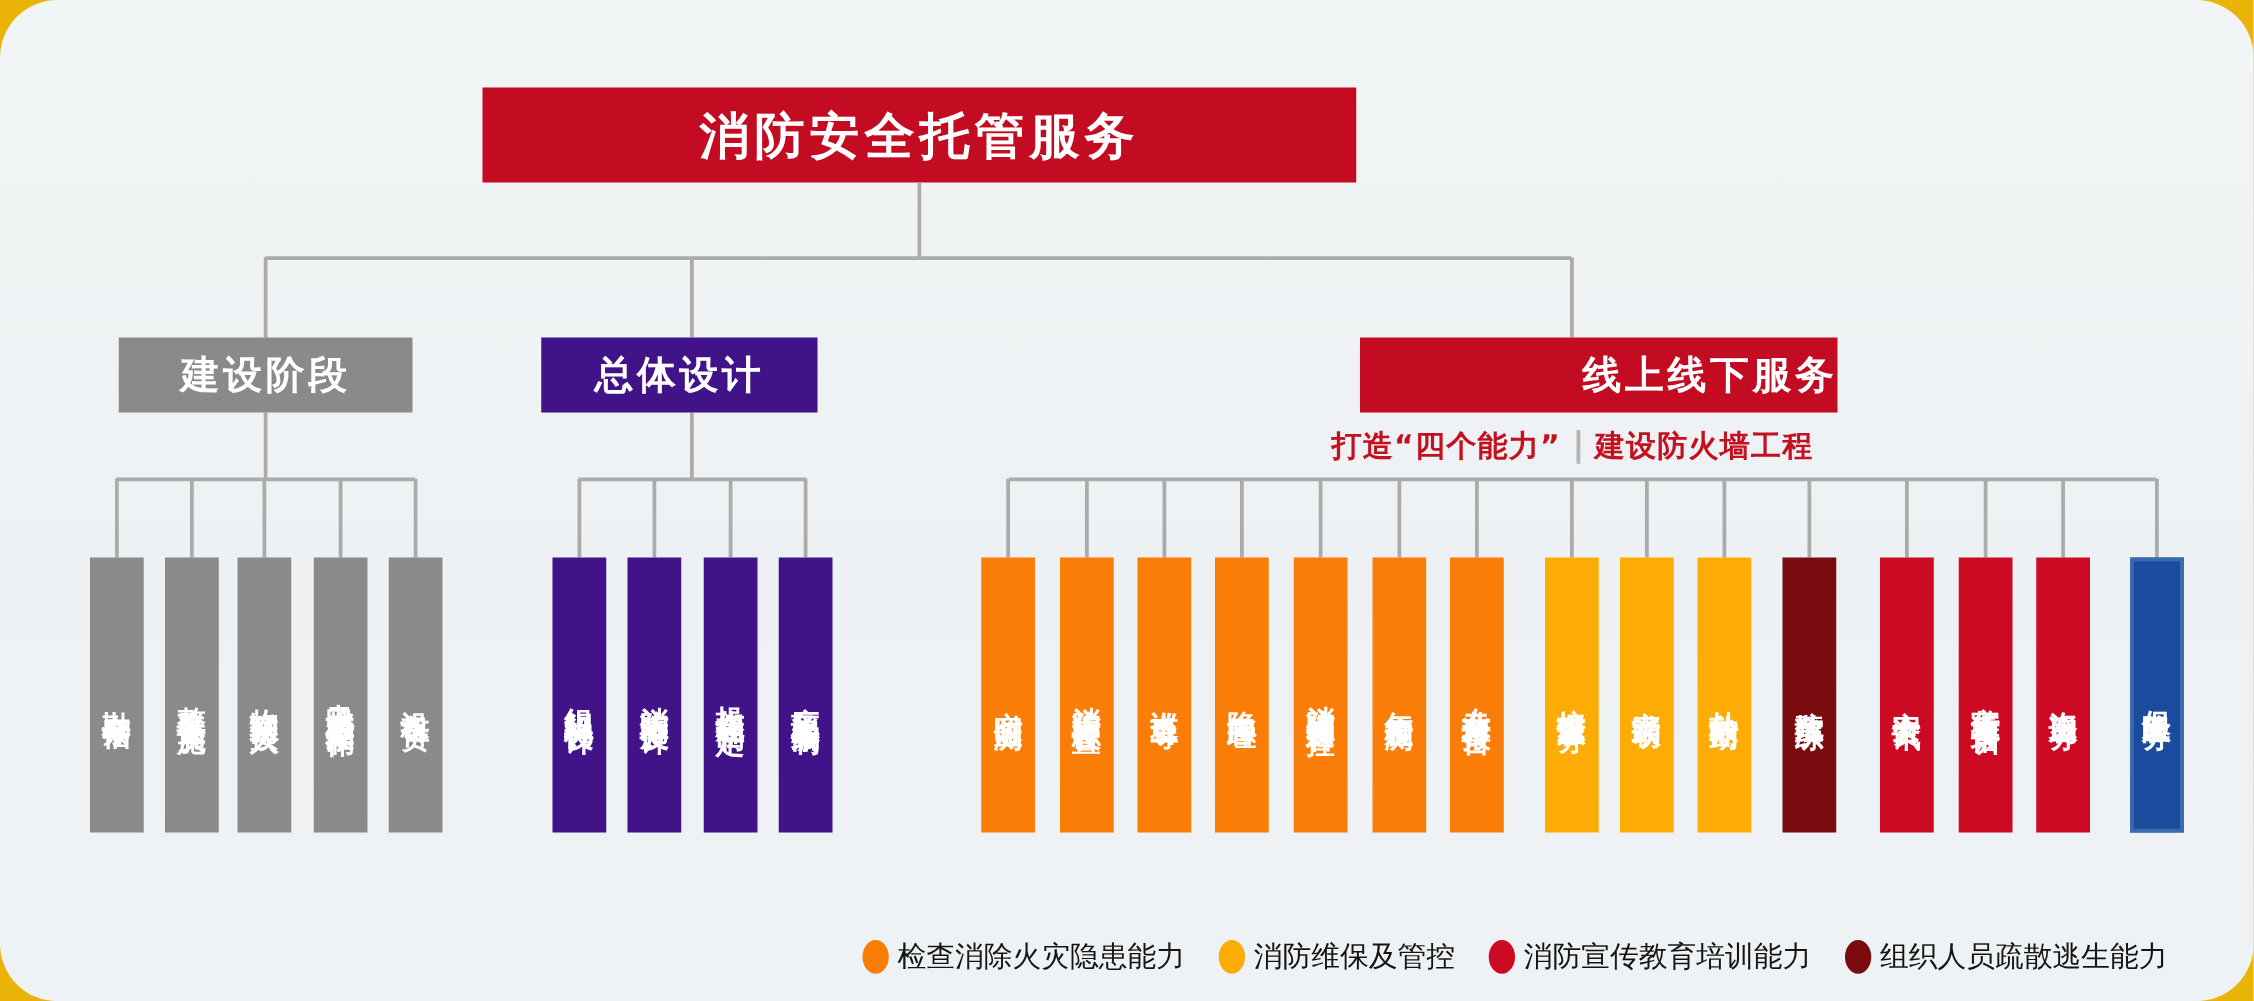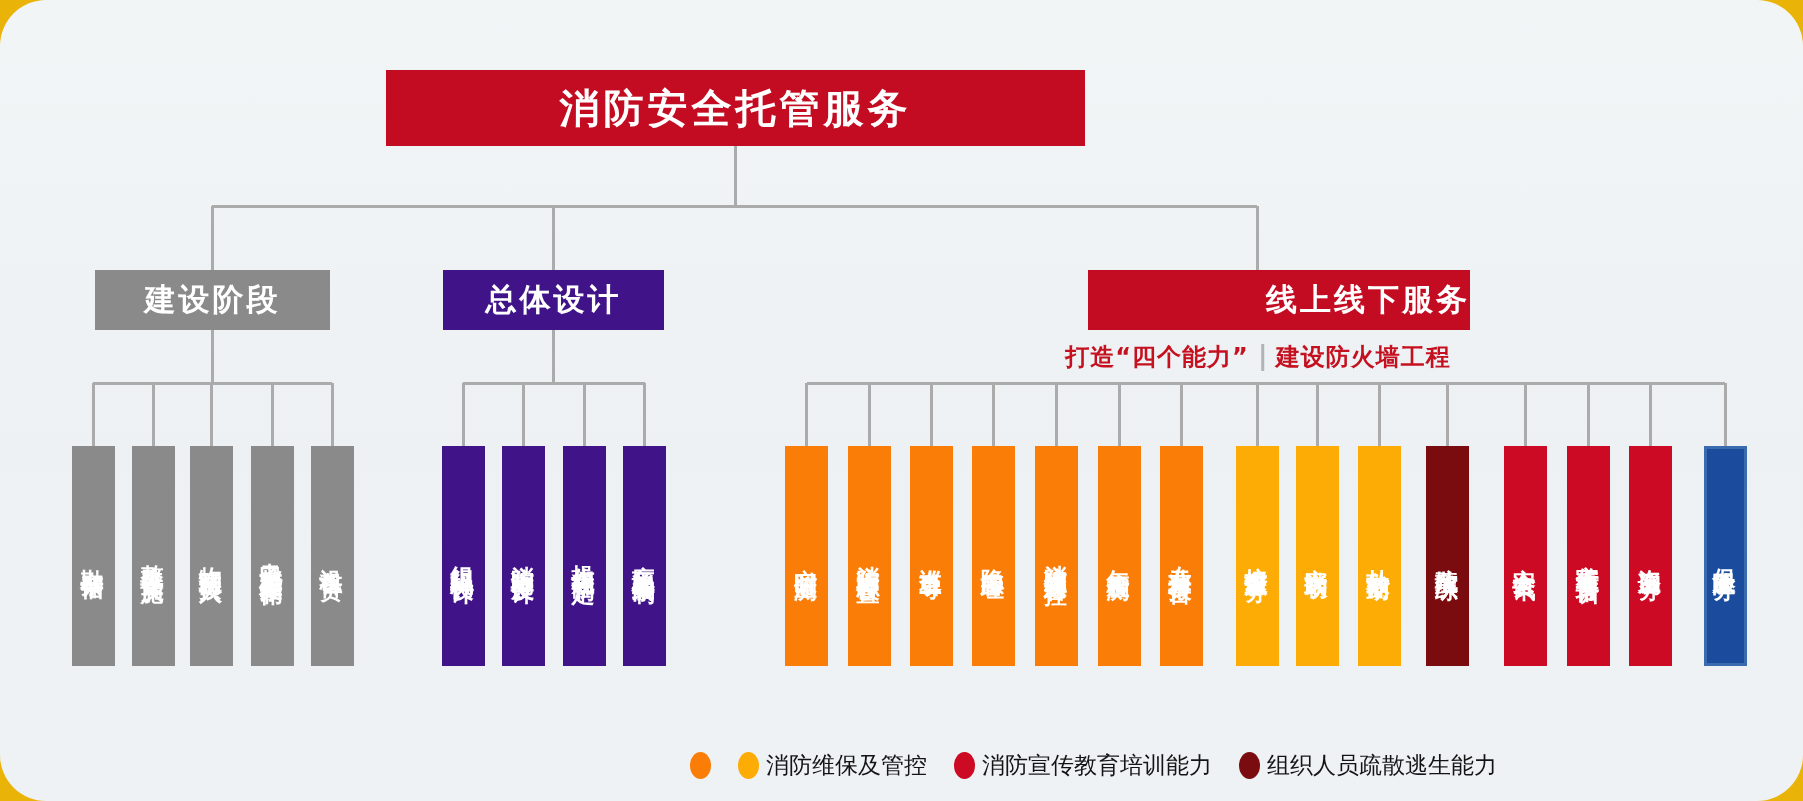--- a/index.html
+++ b/index.html
@@ -82,21 +82,21 @@
         </div>
         <div class="org-node" style="left: 190px; top: 446px; width: 43px; height: 220px; background: rgb(138, 138, 138);">
           <span>物联网接入</span>
         </div>
         <div class="org-node" style="left: 250.5px; top: 446px; width: 43px; height: 220px; background: rgb(138, 138, 138);">
           <span>电子档案采集制作</span>
         </div>
         <div class="org-node" style="left: 310.5px; top: 446px; width: 43px; height: 220px; background: rgb(138, 138, 138);">
           <span>设备租赁</span>
         </div>
-        <div class="group-header" style="left: 443px; top: 270px; width: 221px; height: 60px; background: rgb(65, 19, 137);">
+        <div class="group-header" style="left: 433px; top: 270px; width: 221px; height: 60px; background: rgb(65, 19, 137);">
           <span>总体设计</span>
         </div>
         <div class="org-node" style="left: 441.5px; top: 446px; width: 43px; height: 220px; background: rgb(65, 19, 137);">
           <span>组织机构设计</span>
         </div>
         <div class="org-node" style="left: 502px; top: 446px; width: 43px; height: 220px; background: rgb(65, 19, 137);">
           <span>消防制度设计</span>
         </div>
         <div class="org-node" style="left: 562.5px; top: 446px; width: 43px; height: 220px; background: rgb(65, 19, 137);">
           <span>操作规程制定</span>
@@ -156,20 +156,21 @@
 
     <div class="subtitle" id="subtitle" style="top: 341px; left: 1258px; transform: translateX(-50%);">
       <span>打造“四个能力”</span>
       <span class="divider"></span>
       <span>建设防火墙工程</span>
     </div>
 
     <div class="legend" id="legend" style="left: 690px; top: 750px;">
         <div class="legend-item">
           <span class="legend-dot" style="background: rgb(249, 125, 7);"></span>
+          <span class="legend-label">检查消除火灾隐患能力</span>
         </div>
         <div class="legend-item">
           <span class="legend-dot" style="background: rgb(252, 172, 4);"></span>
           <span class="legend-label">消防维保及管控</span>
         </div>
         <div class="legend-item">
           <span class="legend-dot" style="background: rgb(204, 10, 35);"></span>
           <span class="legend-label">消防宣传教育培训能力</span>
         </div>
         <div class="legend-item">

